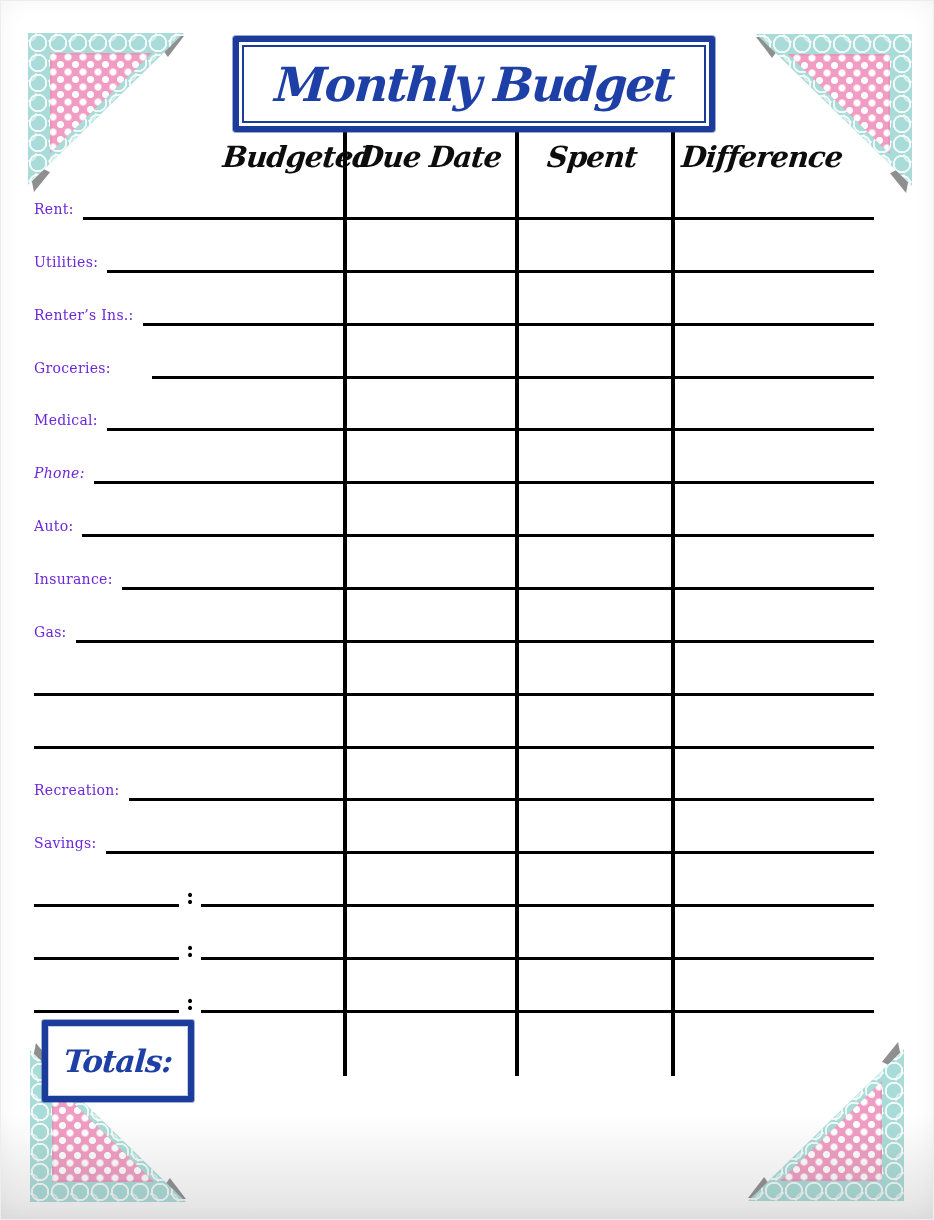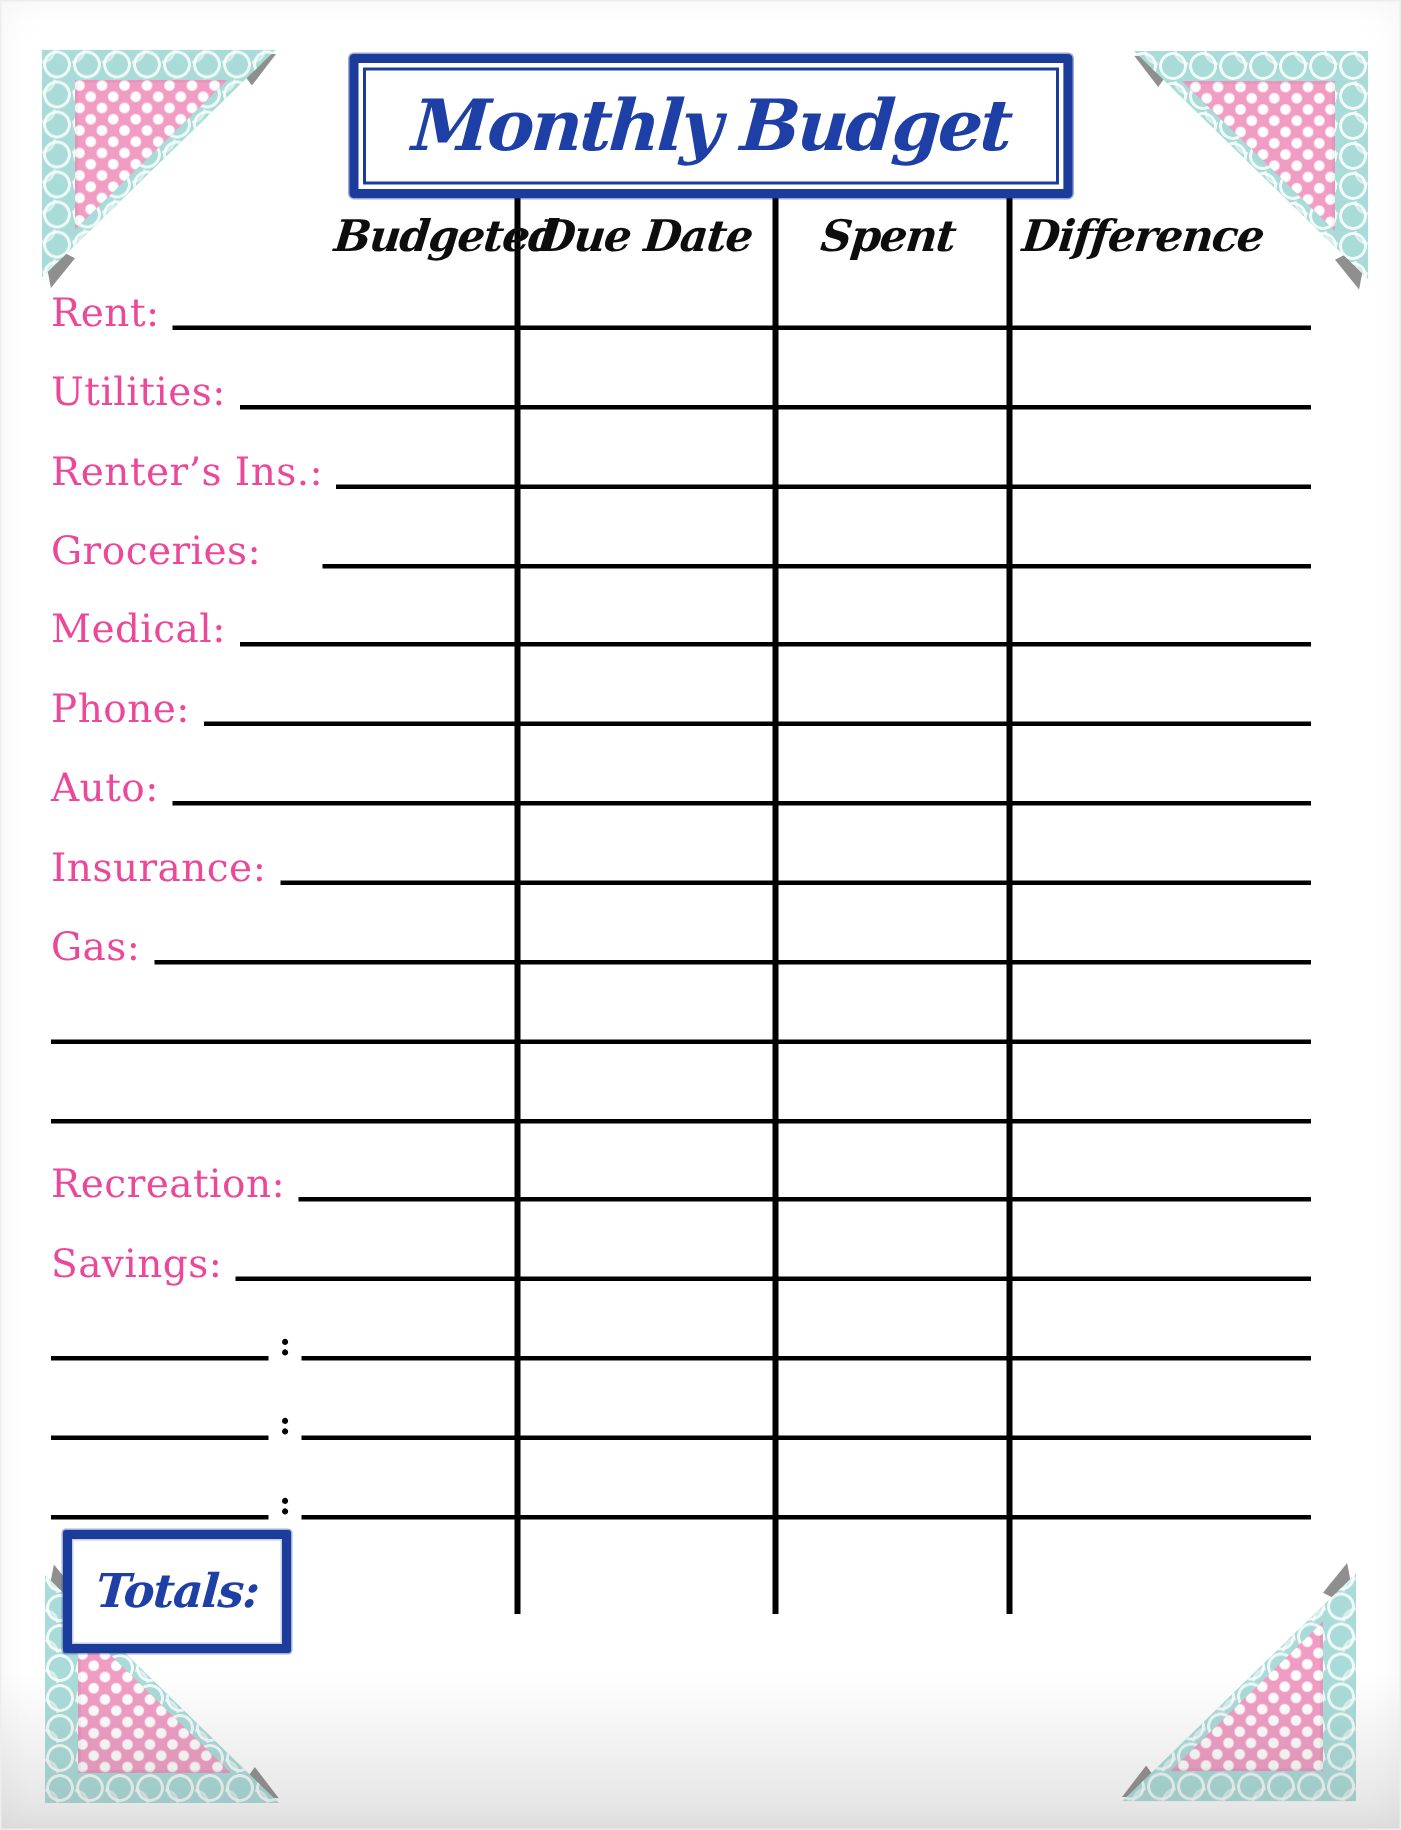--- a/index.html
+++ b/index.html
@@ -40,21 +40,21 @@
   .h3 { left:678px; width:168px; }
 
   
   .vline { position:absolute; top:126px; width:4px; height:950px; background:#000; z-index:2; }
   .v0 { left:343px; } .v1 { left:515px; } .v2 { left:671px; }
 
   .row {
     position:absolute; left:34px; width:840px; height:32px; z-index:3;
     display:flex; align-items:flex-end;
   }
-  .row-label { font-size:26px; line-height:27px; color:#ec4899; padding-right:9px; white-space:pre; letter-spacing:.3px; }
+  .row-label { font-size:14px; line-height:27px; color:#6d28d9; padding-right:9px; white-space:pre; letter-spacing:.3px; }
   .row-line { flex:1 1 auto; height:0; border-bottom:3px solid #000; margin-bottom:3px; }
   .row-line.short { flex:0 0 145px; }
   .blank-colon { font-size:22px; font-weight:bold; line-height:24px; padding:0 7px 2px 7px; color:#000; }
 
   
   .totals-box {
     position:absolute; left:42px; top:1020px; width:140px; height:70px; z-index:6;
     background:#fff; border:6px solid #1c3c9c; border-radius:2px;
     box-shadow: 0 0 0 1px rgba(28,60,156,.4), inset 0 0 0 1px rgba(28,60,156,.25);
     display:flex; align-items:center; justify-content:center;
@@ -153,21 +153,21 @@
         <span class="row-line"></span>
       </div>
       <div class="row" style="top: 350px; gap: 32px;">
         <span class="row-label">Groceries:</span>
         <span class="row-line"></span>
       </div>
       <div class="row" style="top: 402px;">
         <span class="row-label">Medical:</span>
         <span class="row-line"></span>
       </div>
-      <div class="row" style="top: 455px;">
+      <div class="row" style="top: 455px; font-style: italic;">
         <span class="row-label">Phone:</span>
         <span class="row-line"></span>
       </div>
       <div class="row" style="top: 508px;">
         <span class="row-label">Auto:</span>
         <span class="row-line"></span>
       </div>
       <div class="row" style="top: 561px;">
         <span class="row-label">Insurance:</span>
         <span class="row-line"></span>

